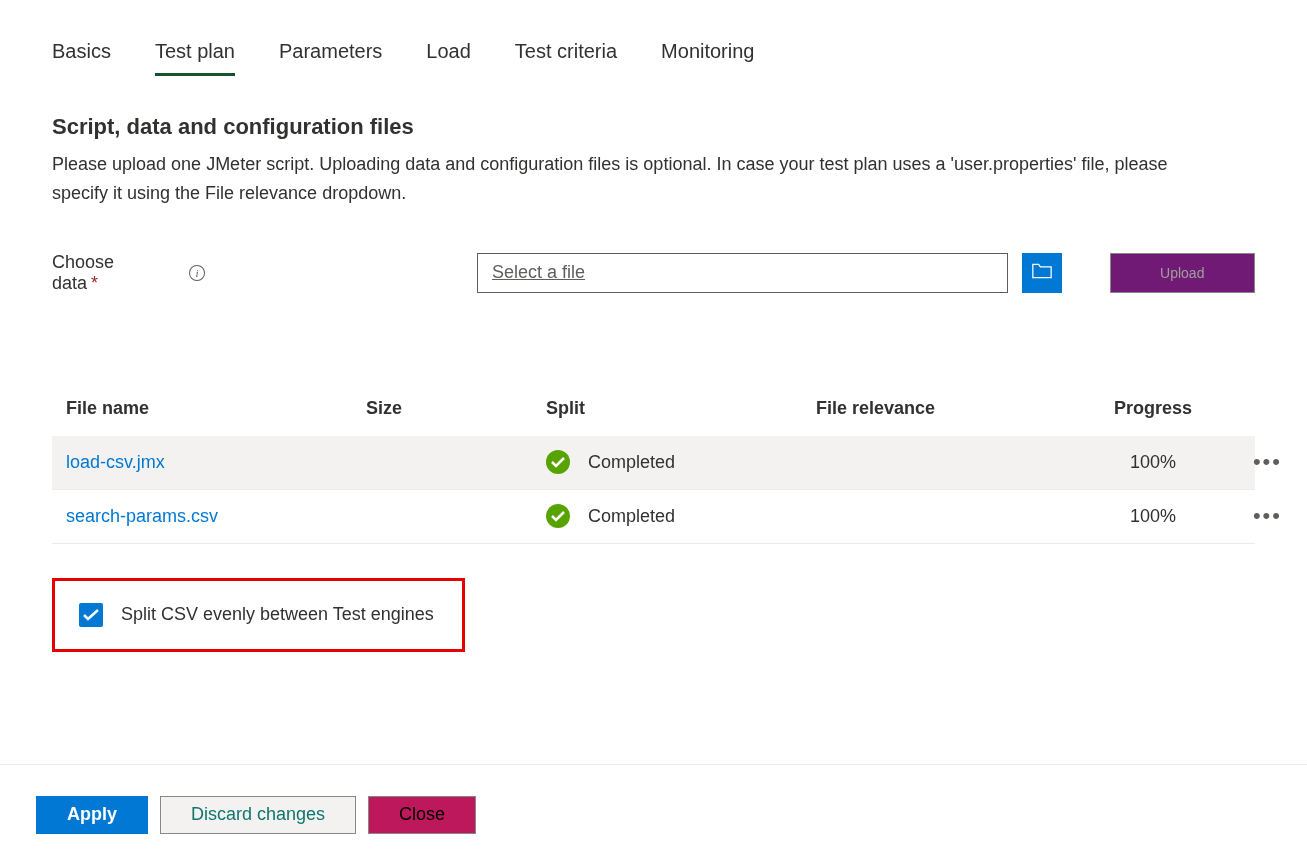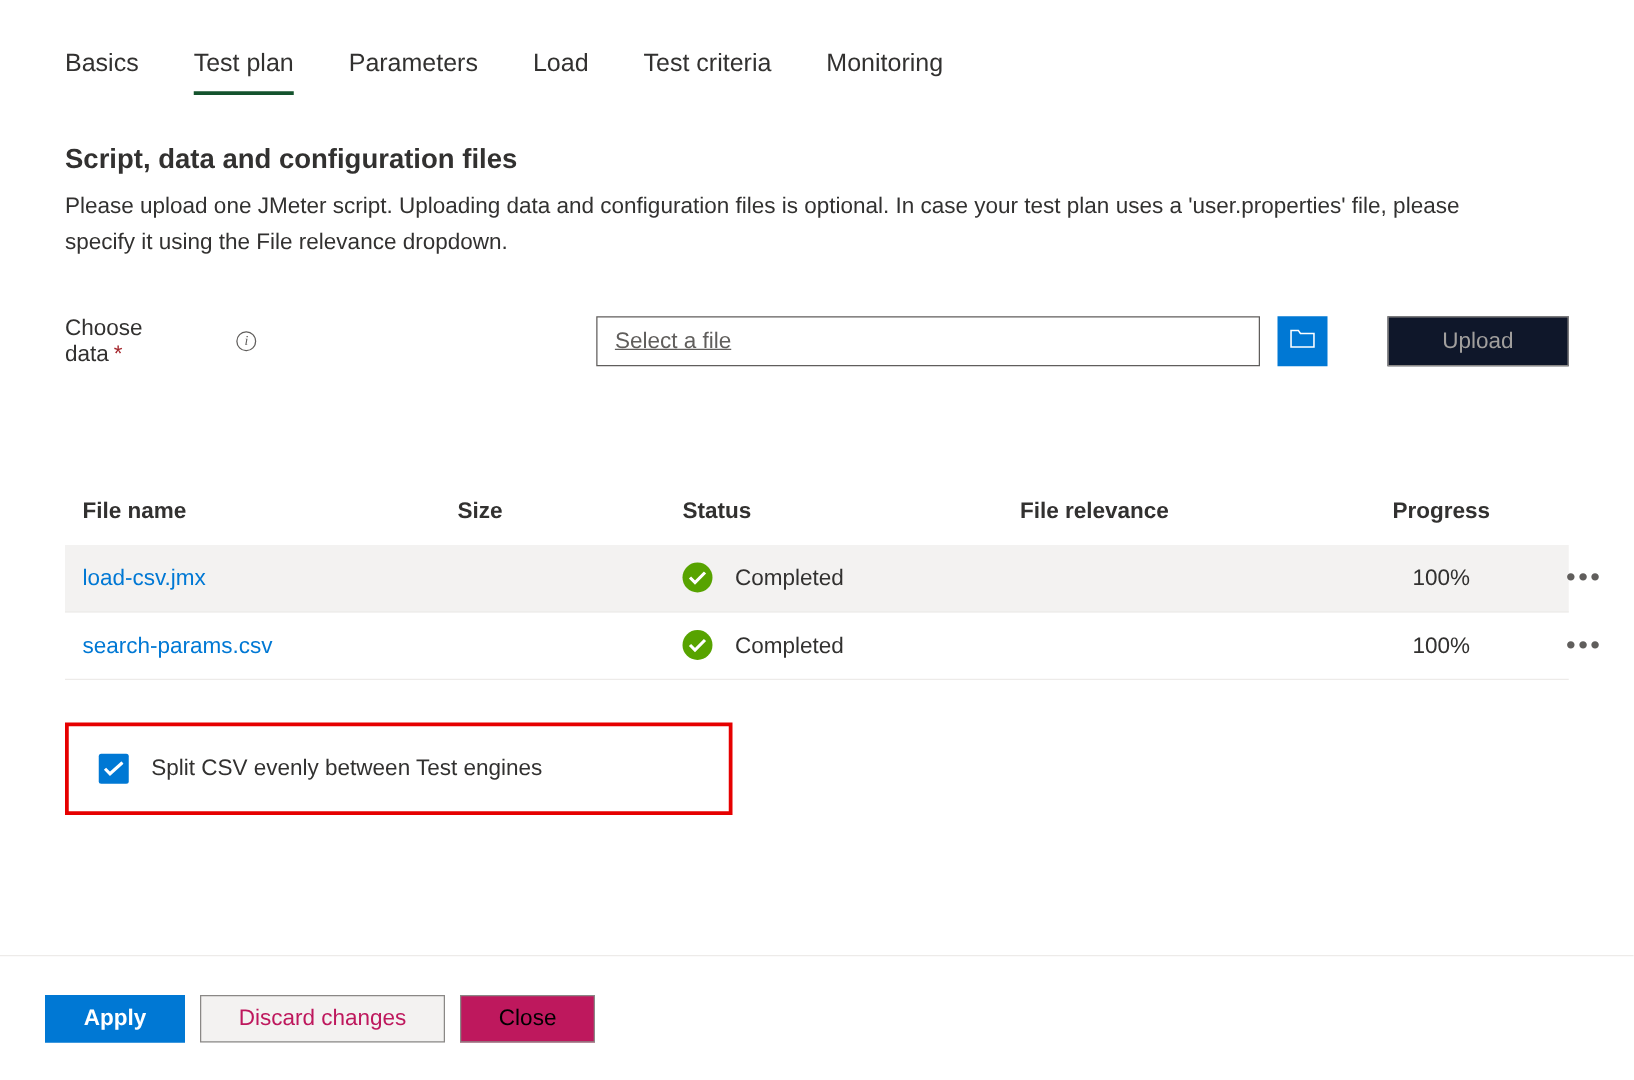--- a/index.html
+++ b/index.html
@@ -80,23 +80,23 @@
       background: #0078d4;
       width: 40px; height: 40px;
       display: flex; align-items: center; justify-content: center;
       cursor: pointer;
     }
     .browse-btn svg { width: 20px; height: 16px; fill: none; stroke: #fff; stroke-width: 1.5;}
     .upload-btn {
       height: 40px;
       width: 148px;
       border: 1px solid #8a8886;
-      background: #0f172a;
+      background: #701a75;
       color: #a19f9d;
-      font-size: 18px;
+      font-size: 14px;
       cursor: default;
       margin-left: 34px;
     }
     .table {
       margin-top: 88px;
       width: 100%;
     }
     .thead, .trow {
       display: grid;
       grid-template-columns: 300px 180px 270px 268px 158px 40px;
@@ -112,21 +112,21 @@
     .status-ok {
       width: 24px; height: 24px; border-radius: 50%;
       background: #57a300;
       display: inline-flex; align-items: center; justify-content: center;
     }
     .status-ok svg { width: 14px; height: 11px; stroke: #fff; stroke-width: 2.5; fill: none;}
     .progress-cell { text-align: center; padding-right: 20px;}
     .more { font-size: 22px; letter-spacing: 2px; color: #605e5c; text-align: right; cursor: pointer;}
     .highlight-box {
       border: 3px solid #e60000;
-      width: 534px;
+      width: 413px;
       padding: 22px 0 22px 24px;
       margin-top: 34px;
       display: flex; align-items: center; gap: 18px;
     }
     .checkbox {
       width: 24px; height: 24px; background: #0078d4;
       display: inline-flex; align-items: center; justify-content: center;
       cursor: pointer;
       border-radius: 2px;
     }
@@ -143,21 +143,21 @@
     }
     .btn {
       height: 38px;
       font-size: 18px;
       padding: 0 30px;
       cursor: pointer;
       border: 1px solid #8a8886;
       background: #be185d;
     }
     .btn-primary { background: #0078d4; color: #fff; border: 1px solid #0078d4; font-weight: 600;}
-    .btn-disabled { color: #be185d; background: #f3f2f1;}
+    .btn-disabled { color: #0f766e; background: #f3f2f1;}
   </style>
 </head>
 <body>
 
 <div class="tabs">
   <div class="tab">Basics</div>
   <div class="tab active">Test plan</div>
   <div class="tab">Parameters</div>
   <div class="tab">Load</div>
   <div class="tab">Test criteria</div>
@@ -181,21 +181,21 @@
           </svg>
       </span>
     </div>
     <button class="upload-btn">Upload</button>
   </div>
 
   <div class="table">
     <div class="thead">
       <div>File name</div>
       <div>Size</div>
-      <div>Status</div>
+      <div>Split</div>
       <div>File relevance</div>
       <div class="progress-cell">Progress</div>
       <div></div>
     </div>
     <div>
       <div class="trow">
         <a class="filelink">load-csv.jmx</a>
         <div></div>
         <div class="status-cell">
           <span class="status-ok">

